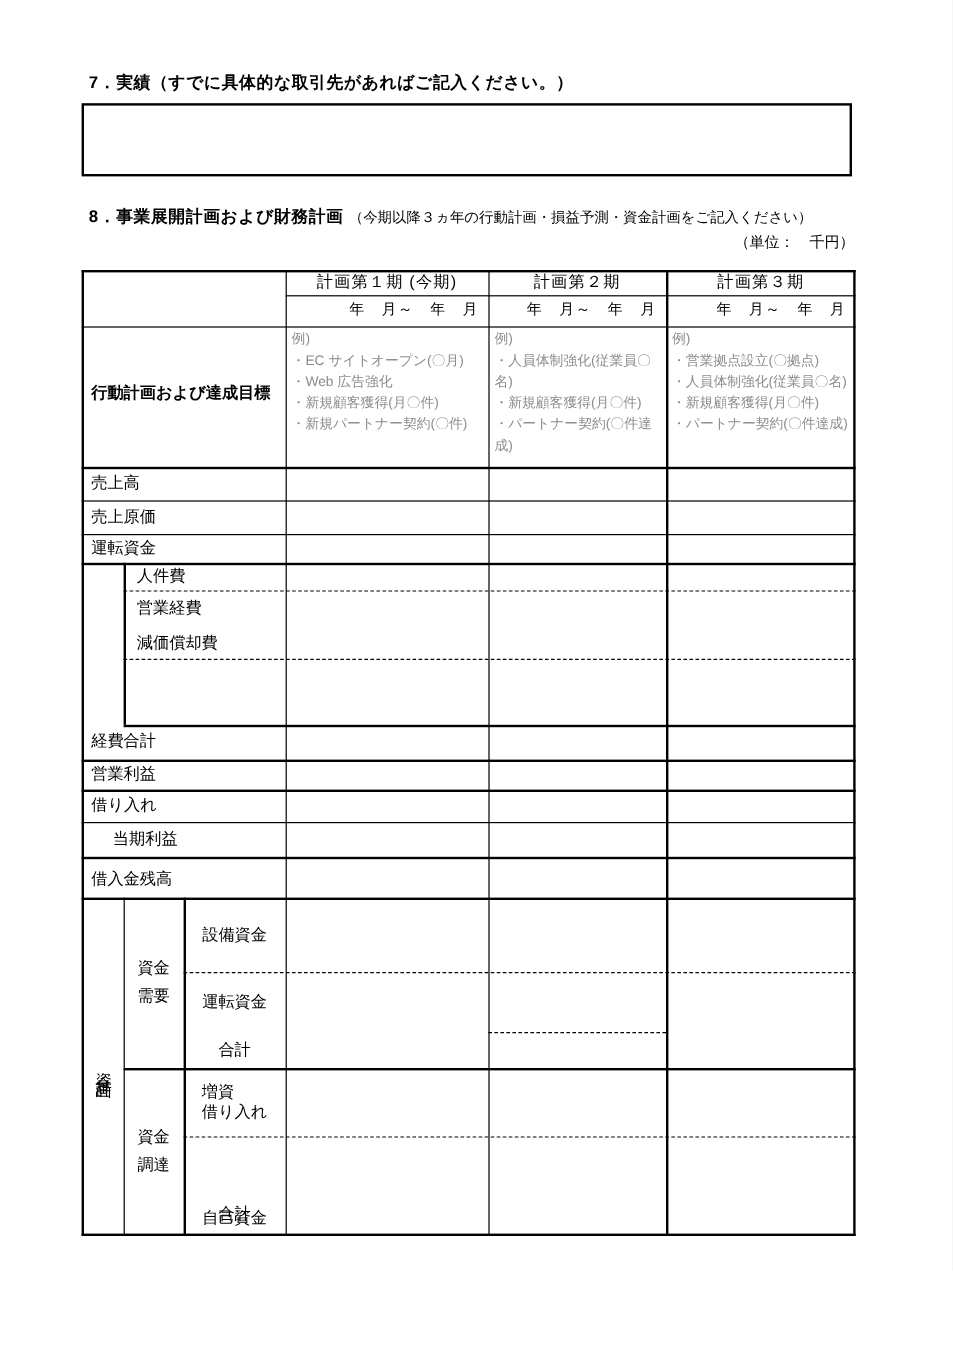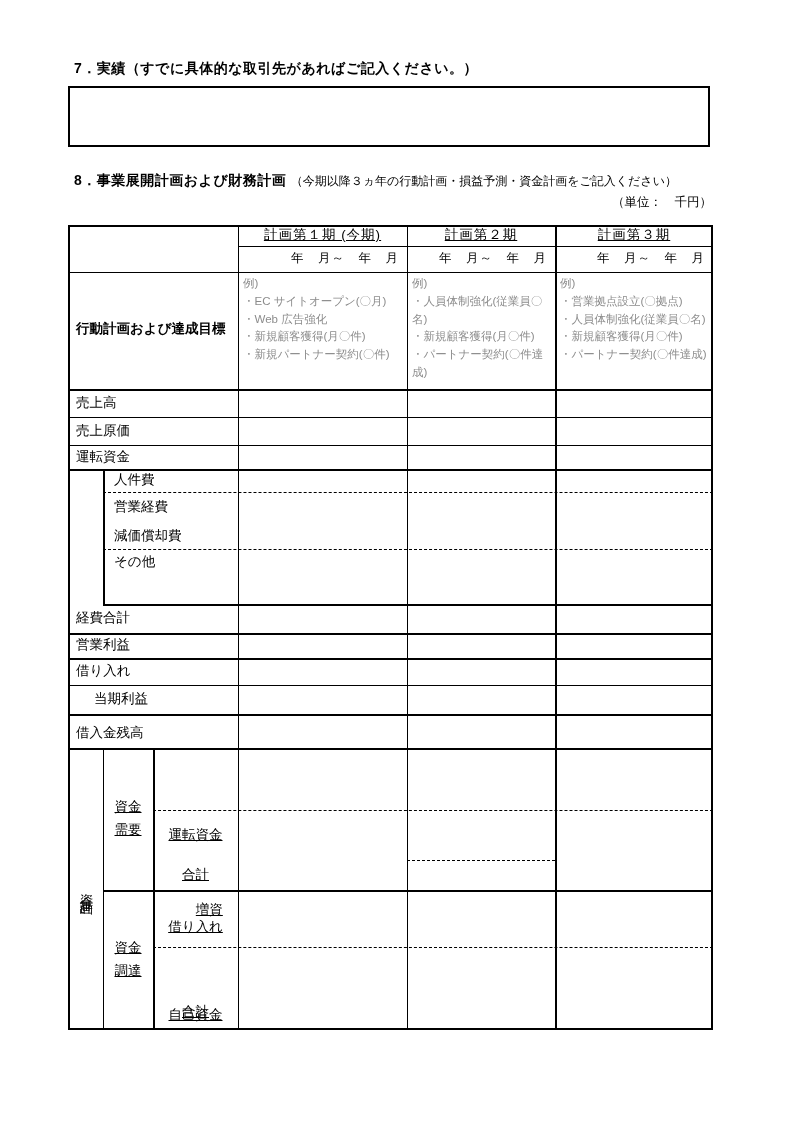--- a/index.html
+++ b/index.html
@@ -8,21 +8,21 @@
   .sec-title{position:absolute;font-size:14px;font-weight:bold;letter-spacing:.5px;white-space:nowrap;}
   .sec-note{font-size:12px;font-weight:normal;letter-spacing:0;}
   #sec7-box{position:absolute;left:68px;top:86px;width:642px;height:61px;border:2px solid #000;box-sizing:border-box;background:#fff;}
   #unit-note{position:absolute;top:194px;right:82px;font-size:12.5px;}
   #plan-table{position:absolute;left:68px;top:225px;width:645px;height:805px;}
   .line{position:absolute;background:#000;}
   .dline{position:absolute;height:0;border-top:1px dashed #000;}
   .cell{position:absolute;box-sizing:border-box;}
   .lbl{position:absolute;display:flex;align-items:center;box-sizing:border-box;
        font-size:13.5px;line-height:1.25;padding-left:8px;white-space:pre-line;}
-  .lbl.center{justify-content:center;padding-left:0;text-align:right;text-decoration:underline;}
+  .lbl.center{justify-content:center;padding-left:0;text-align:left;}
   .lbl.top{align-items:flex-start;padding-top:5px;}
   .lbl.bold{font-weight:bold;font-family:Liberation Mono, monospace;}
   .hdr{font-size:13.5px;letter-spacing:1px;}
   .datecell{font-size:12.5px;letter-spacing:1px;justify-content:flex-end;padding-right:8px;}
   .vlabel{writing-mode:vertical-rl;text-orientation:upright;letter-spacing:3px;
           justify-content:center;padding-left:0;}
   .example{position:absolute;box-sizing:border-box;font-size:11.5px;color:#8c8c8c;
            line-height:1.55;padding:3px 5px;white-space:pre-line;overflow:hidden;}
 </style>
 </head>
@@ -65,31 +65,31 @@
 ・新規顧客獲得(月〇件)
 ・パートナー契約(〇件達成)</div>
 
     <div class="lbl" style="left:0;top:164px;width:170px;height:28px;">売上高</div>
     <div class="lbl" style="left:0;top:192px;width:170px;height:28px;">売上原価</div>
     <div class="lbl" style="left:0;top:220px;width:170px;height:24px;">運転資金</div>
 
     <div class="lbl" style="left:35px;top:244px;width:135px;height:23px;padding-left:11px;">人件費</div>
     <div class="lbl" style="left:35px;top:267px;width:135px;height:31px;padding-left:11px;">営業経費</div>
     <div class="lbl" style="left:35px;top:298px;width:135px;height:26px;padding-left:11px;">減価償却費</div>
-    <div class="lbl top" style="left:35px;top:324px;width:135px;height:55px;padding-left:11px;">その他</div>
 
     <div class="lbl" style="left:0;top:379px;width:170px;height:29px;">経費合計</div>
     <div class="lbl" style="left:0;top:408px;width:170px;height:25px;">営業利益</div>
     <div class="lbl" style="left:0;top:433px;width:170px;height:27px;">借り入れ</div>
     <div class="lbl" style="left:18px;top:460px;width:170px;height:29px;">当期利益</div>
     <div class="lbl" style="left:0;top:489px;width:170px;height:38px;">借入金残高</div>
 
     <div class="lbl vlabel" style="left:0;top:523px;width:35px;height:282px;">資金計画</div>
     <div class="lbl center" style="left:35px;top:523px;width:50px;height:142px;line-height:1.7;">資金
 需要</div>
+    <div class="lbl center" style="left:85px;top:523px;width:85px;height:62px;">設備資金</div>
     <div class="lbl center" style="left:85px;top:585px;width:85px;height:50px;">運転資金</div>
     <div class="lbl center" style="left:85px;top:635px;width:85px;height:30px;">合計</div>
     <div class="lbl center" style="left:35px;top:665px;width:50px;height:140px;line-height:1.7;">資金
 調達</div>
     <div class="lbl center" style="left:85px;top:665px;width:85px;height:57px;">増資
 借り入れ</div>
     <div class="lbl center" style="left:85px;top:722px;width:85px;height:48px;margin-top:44px;">自己資金</div>
     <div class="lbl center" style="left:85px;top:770px;width:85px;height:35px;">合計</div>
 
   <div class="line" style="left: 0px; top: 0px; width: 645px; height: 2px;"></div>

